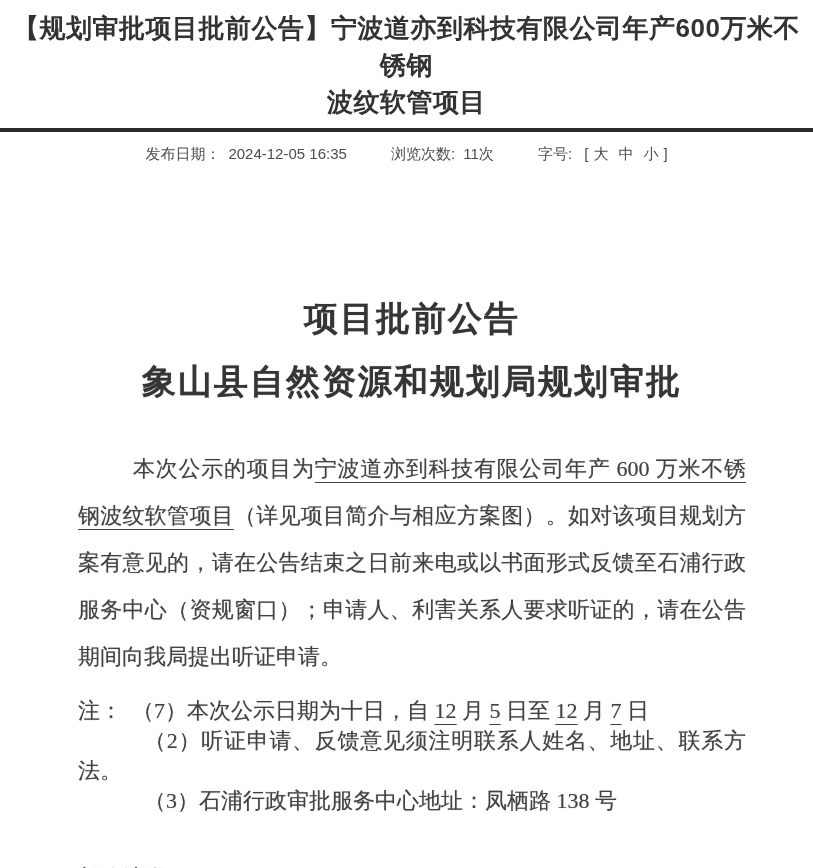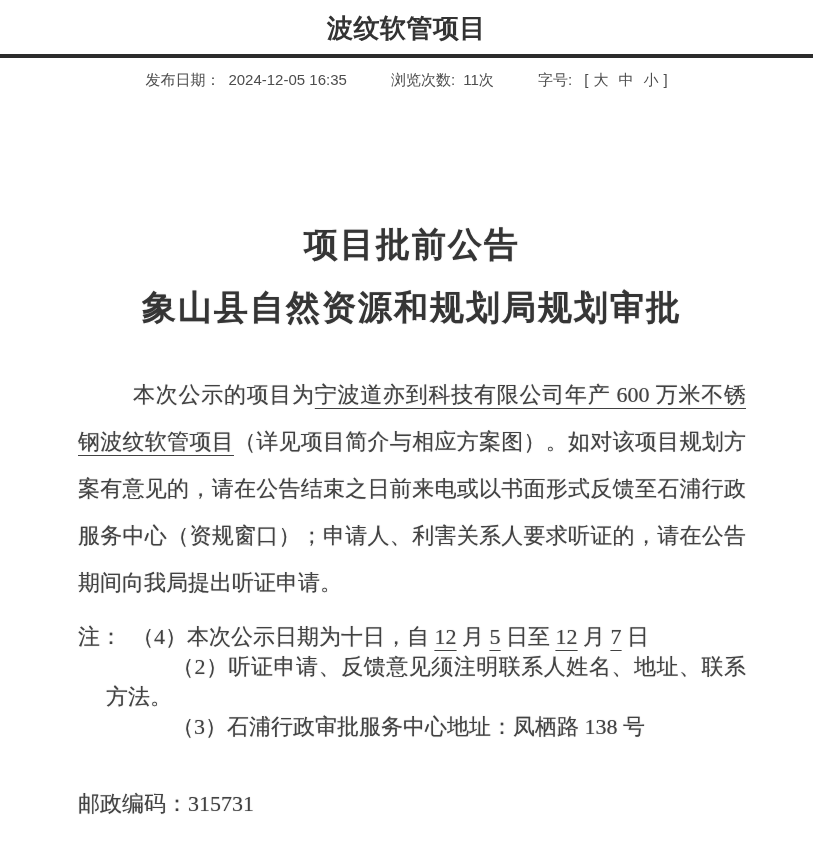--- a/index.html
+++ b/index.html
@@ -76,34 +76,35 @@
     text-underline-offset: 6px;
   }
 
   .scan-notes {
     margin-top: 16px;
     font-size: 22px;
     line-height: 30px;
     text-align: justify;
   }
   .note-label { margin-right: 10px; }
-  .note-indent { text-indent: 3em; margin-left: 28px; }
+  .note-indent { text-indent: 3em; }
 
   .scan-postal {
     margin-top: 47px;
     font-size: 22px;
     line-height: 30px;
   }
 </style>
 </head>
 <body>
 
 <div class="page">
 
   <h1 class="title">
+    <span class="t-line">【规划审批项目批前公告】宁波道亦到科技有限公司年产600万米不锈钢</span>
     <span class="t-line">波纹软管项目</span>
   </h1>
 
   <hr class="divider">
 
   <div class="meta">
     <span class="meta-group">
       <span>发布日期：</span><span class="meta-value">2024-12-05 16:35</span>
     </span>
     <span class="meta-group">
@@ -118,21 +119,21 @@
   <div class="scan">
 
     <div class="scan-heading">
       <span class="h-line">项目批前公告</span>
       <span class="h-line">象山县自然资源和规划局规划审批</span>
     </div>
 
     <p class="scan-para"><span>本次公示的项目为</span><span class="u-scan">宁波道亦到科技有限公司年产 600 万米不锈钢波纹软管项目</span><span>（详见项目简介与相应方案图）。如对该项目规划方案有意见的，请在公告结束之日前来电或以书面形式反馈至石浦行政服务中心（资规窗口）；申请人、利害关系人要求听证的，请在公告期间向我局提出听证申请。</span></p>
 
     <div class="scan-notes">
-      <p><span class="note-label">注：</span><span>（4）本次公示日期为十日，自 </span><span class="u-scan">12</span><span> 月 </span><span class="u-scan">5</span><span> 日至 </span><span class="u-scan">12</span><span> 月 </span><span class="u-scan">7</span><span> 日</span></p>
+      <p><span class="note-label">注：</span><span>（7）本次公示日期为十日，自 </span><span class="u-scan">12</span><span> 月 </span><span class="u-scan">5</span><span> 日至 </span><span class="u-scan">12</span><span> 月 </span><span class="u-scan">7</span><span> 日</span></p>
       <p class="note-indent">（2）听证申请、反馈意见须注明联系人姓名、地址、联系方法。</p>
       <p class="note-indent">（3）石浦行政审批服务中心地址：凤栖路 138 号</p>
     </div>
 
     <p class="scan-postal">邮政编码：315731</p>
 
   </div>
 
 </div>
 

